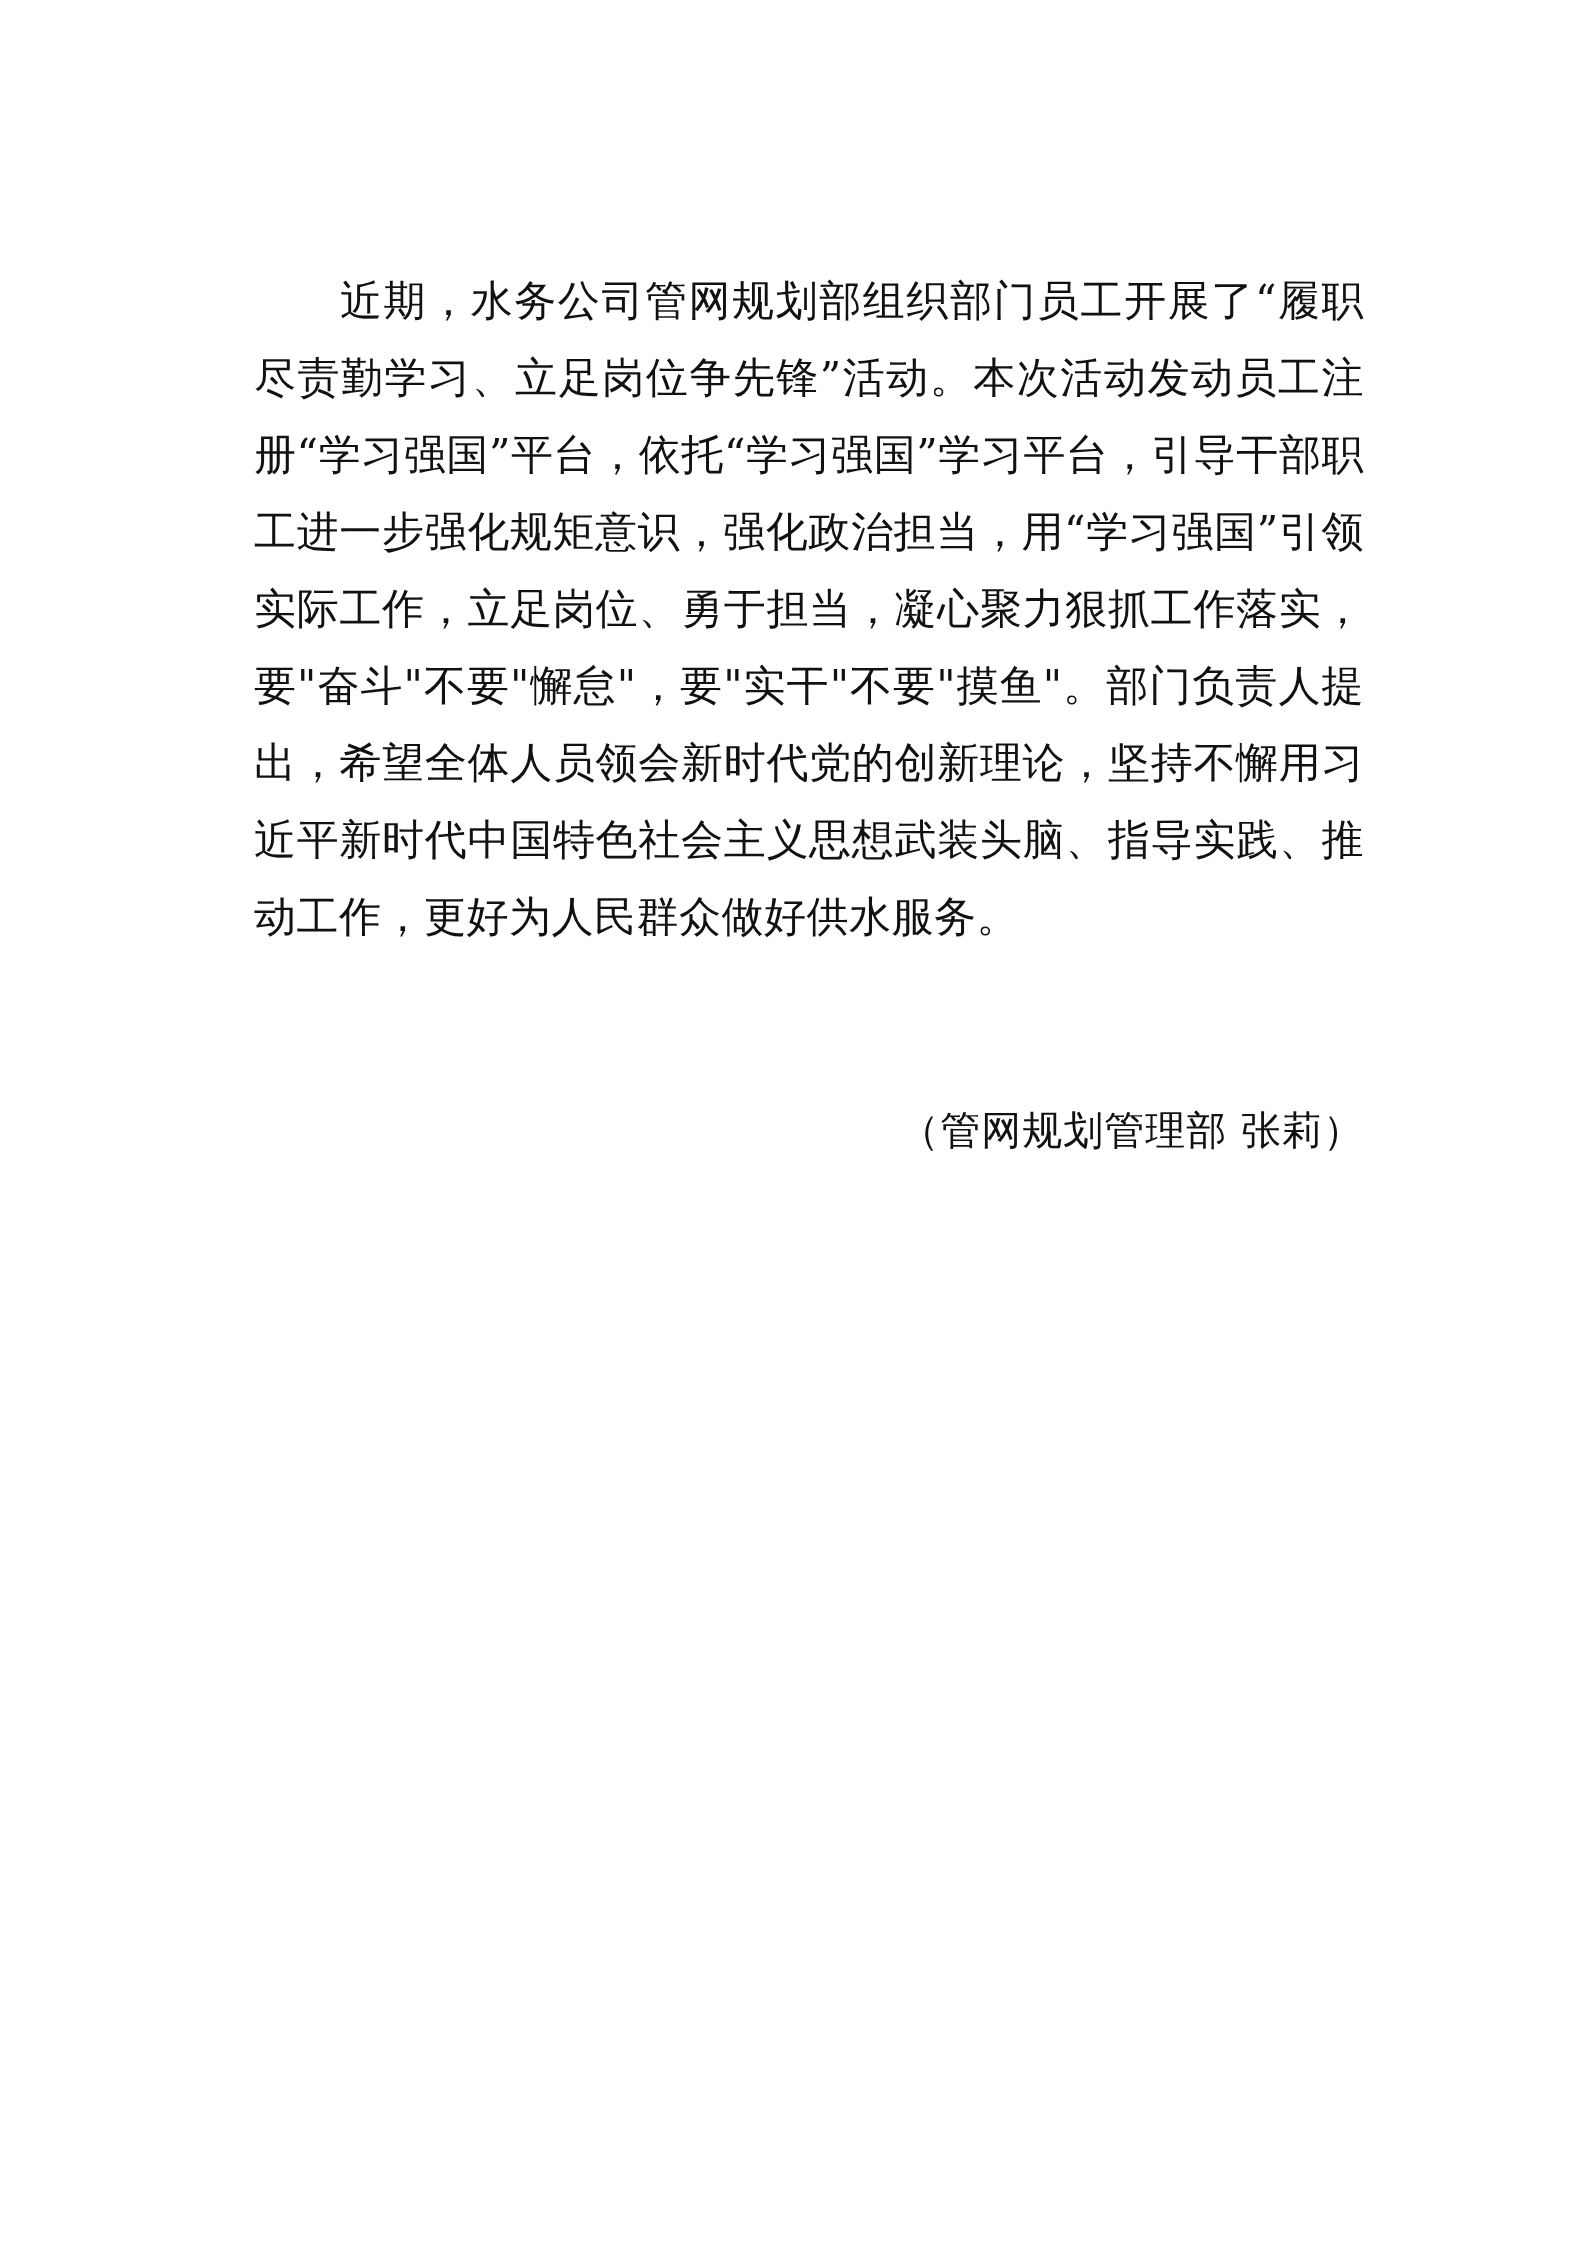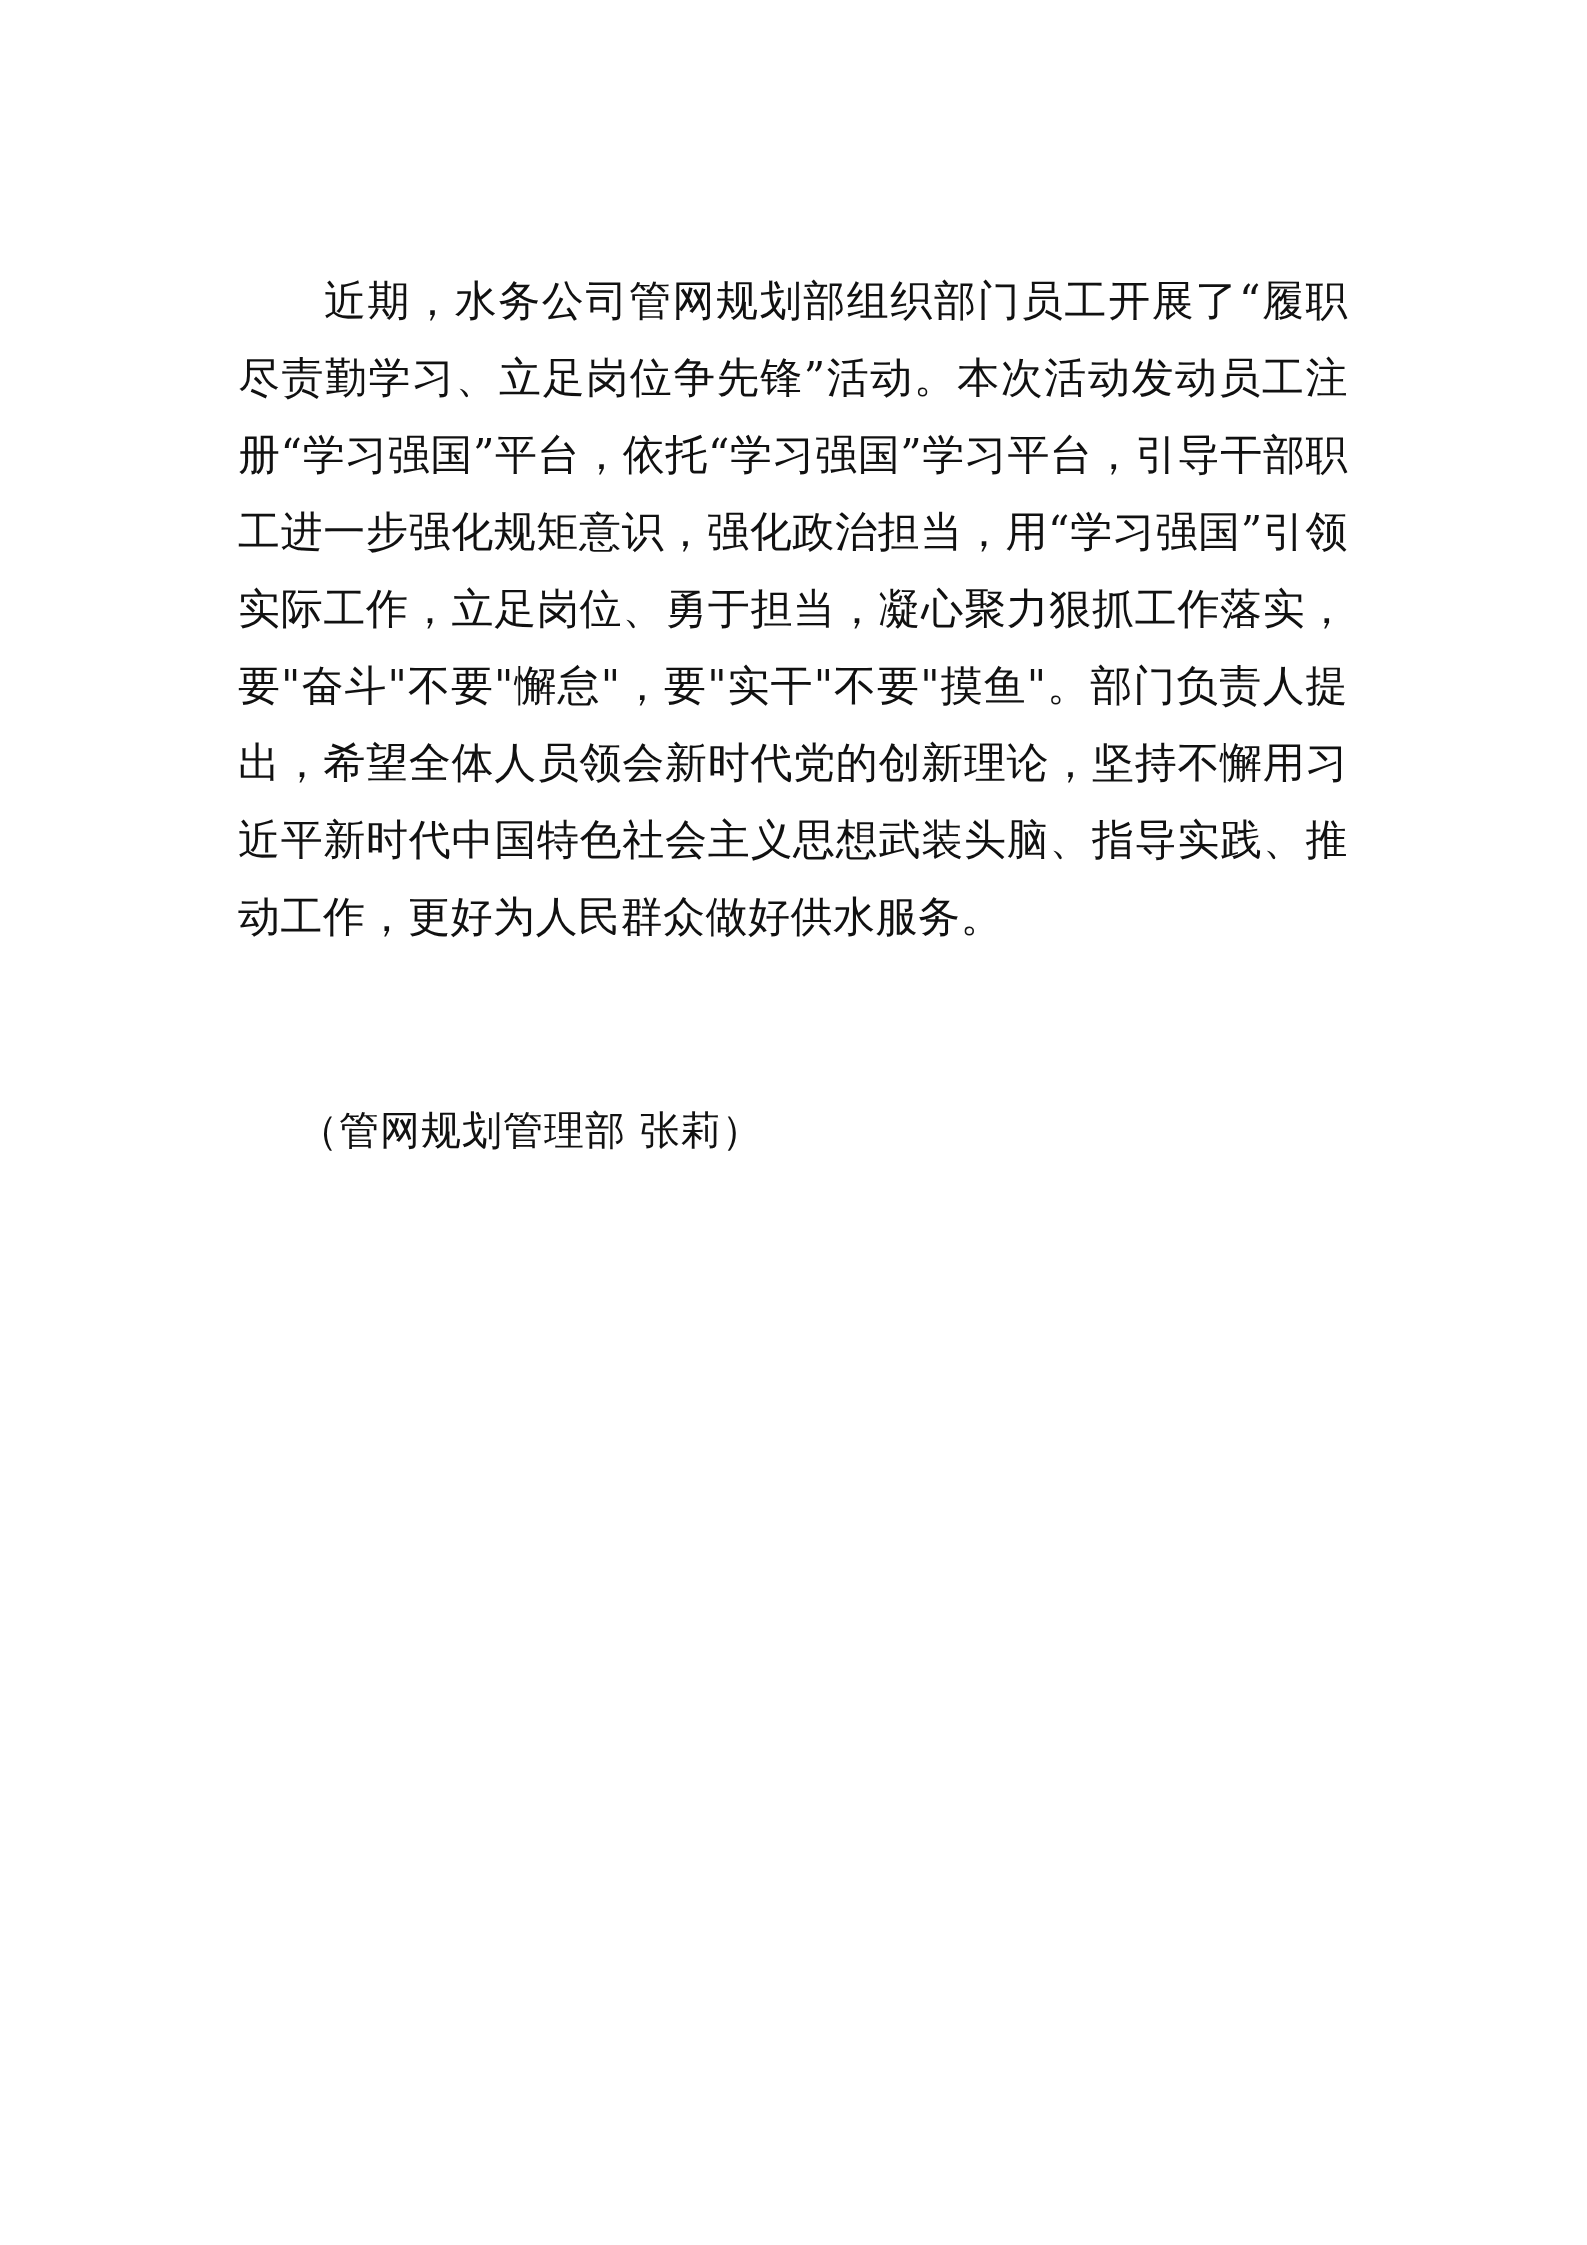--- a/index.html
+++ b/index.html
@@ -11,21 +11,21 @@
     width: 1587px;
     height: 2245px;
     font-family: "DejaVu Serif", serif;
     color: #000000;
     position: relative;
     overflow: hidden;
   }
   .page {
     position: absolute;
     top: 0;
-    left: 0;
+    left: 16px;
     width: 1505px;
     height: 2245px;
     background: #ffffff;
   }
   .doc-body {
     position: absolute;
     left: 238px;
     top: 262px;
     width: 1110px;
   }
@@ -39,21 +39,21 @@
     letter-spacing: 0.5px;
     color: #111111;
     margin: 0;
     white-space: pre-wrap;
   }
   .signature-block {
     position: absolute;
     left: 238px;
     top: 1100px;
     width: 1110px;
-    text-align: left;
+    text-align: right;
   }
   .signature {
     font-family: "DejaVu Serif", serif;
     font-size: 40px;
     line-height: 60px;
     color: #111111;
     letter-spacing: 1px;
     display: inline-block;
     margin-left: 60px;
   }

